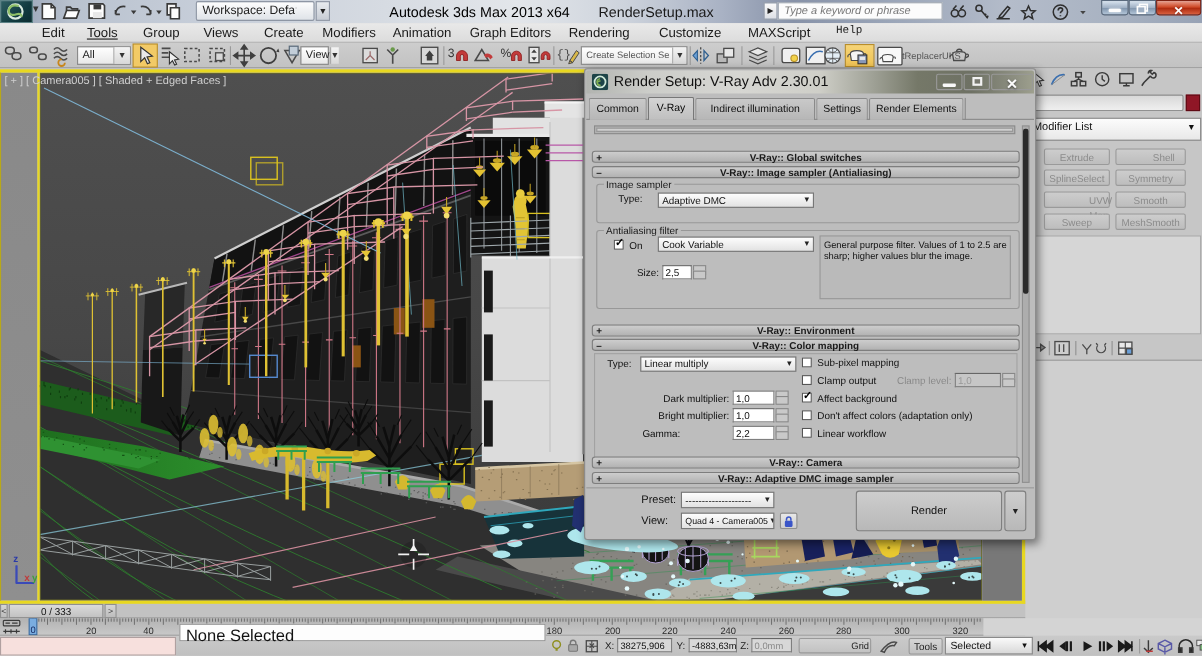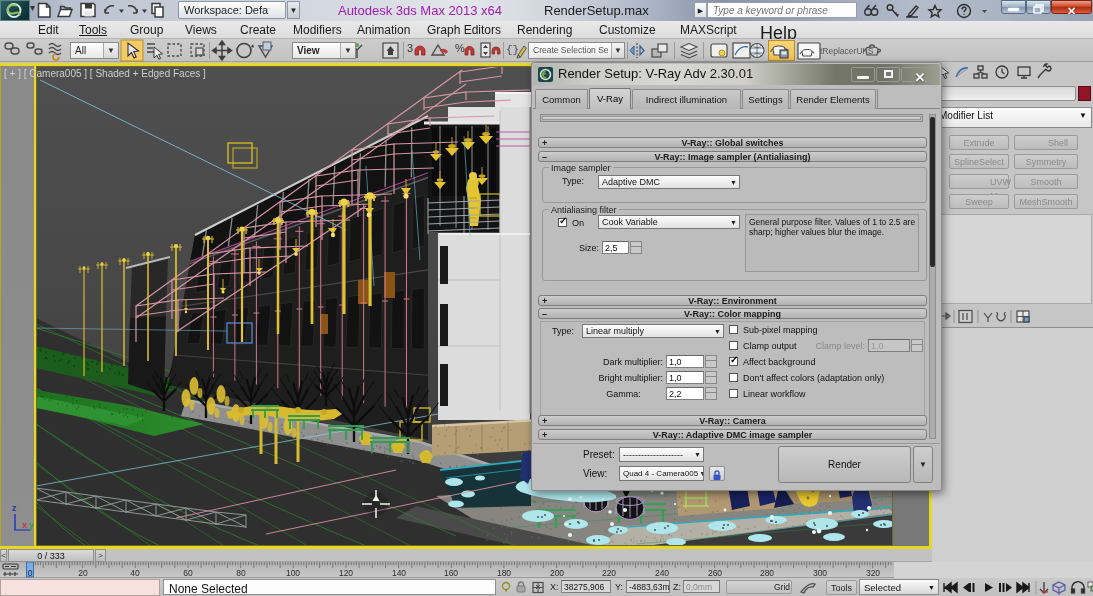--- a/index.html
+++ b/index.html
@@ -44,21 +44,21 @@
   <path d="M92 4 c6-1 9 3 9 7 m0 0 v-4 m0 4 h-4"></path>
   <path d="M116 1.5 h8 v10 h-8 z" fill="#f4f4f4"></path>
       <path d="M119 5 h8 v10 h-8 z" fill="#fdfdfd"></path>
  </g>
  <path d="M83 7.5 l5 0 -2.5 3.5 z" fill="#3a3a3a"></path>
  <path d="M106 7.5 l5 0 -2.5 3.5 z" fill="#3a3a3a"></path>
 </svg>
 
 <div class="abs" style="left:178px;top:1px;width:108px;height:18px;background:linear-gradient(#fdfdfd,#dfe3e8);border:1px solid #8e96a4;border-radius:2px;font-size:11px;color:#222;padding:2px 0 0 5px;">Workspace: Defa<span style="font-size:8px;">˙</span></div>
 <div class="abs" style="left:287px;top:1px;width:13px;height:18px;background:linear-gradient(#e8ebef,#c7ccd4);border:1px solid #8e96a4;font-size:8px;color:#222;text-align:center;line-height:17px;">▼</div>
-<div class="abs" style="left:320px;top:3px;width:200px;font-size:13px;color:#a21caf;text-align:center;white-space:nowrap;">Autodesk 3ds Max  2013 x64</div>
+<div class="abs" style="left:336px;top:3px;width:200px;font-size:13px;color:#000000;text-align:center;white-space:nowrap;">Autodesk 3ds Max  2013 x64</div>
 <div class="abs" style="left:544px;top:3px;width:100px;font-size:13px;color:#1a1a1a;text-align:center;white-space:nowrap;">RenderSetup.max</div>
 <div class="abs" style="left:694px;top:2px;width:13px;height:16px;background:linear-gradient(#fbfbfb,#dde0e5);border:1px solid #98a0ac;font-size:7px;color:#222;text-align:center;line-height:15px;">▶</div>
 <div class="abs" style="left:707px;top:2px;width:150px;height:16px;background:#fcfcfc;border:1px solid #98a0ac;font-size:10px;font-style:italic;color:#777;padding:2px 0 0 5px;">Type a keyword or phrase</div>
 <svg class="abs" style="left:860px;top:2px;" width="130" height="17" viewBox="0 0 130 17">
  <g fill="none" stroke="#2f2f2f" stroke-width="1.4">
   <circle cx="8" cy="10" r="3.2"></circle>
       <circle cx="14.5" cy="10" r="3.2"></circle>
       <path d="M6.5 6.5 l3-3.5 m3.5 3.5 l3-3.5"></path>
   <circle cx="30" cy="5.5" r="2.8"></circle>
       <path d="M32 7.5 l6 7 m-1.5-0.5 l2-1.7 m-3.5-0.3 l1.6-1.4"></path>
@@ -84,21 +84,21 @@
     <span style="position:absolute;left:79px;top:2px;font-size:12px;color:#1a1a1a;text-decoration:underline;">Tools</span>
     <span style="position:absolute;left:130px;top:2px;font-size:12px;color:#1a1a1a;">Group</span>
     <span style="position:absolute;left:185px;top:2px;font-size:12px;color:#1a1a1a;">Views</span>
     <span style="position:absolute;left:240px;top:2px;font-size:12px;color:#1a1a1a;">Create</span>
     <span style="position:absolute;left:293px;top:2px;font-size:12px;color:#1a1a1a;">Modifiers</span>
     <span style="position:absolute;left:357px;top:2px;font-size:12px;color:#1a1a1a;">Animation</span>
     <span style="position:absolute;left:427px;top:2px;font-size:12px;color:#1a1a1a;">Graph Editors</span>
     <span style="position:absolute;left:517px;top:2px;font-size:12px;color:#1a1a1a;">Rendering</span>
     <span style="position:absolute;left:599px;top:2px;font-size:12px;color:#1a1a1a;">Customize</span>
     <span style="position:absolute;left:680px;top:2px;font-size:12px;color:#1a1a1a;">MAXScript</span>
-    <span style="position:absolute;left:760px;top:2px;font-size:18px;color:#1a1a1a;">Help</span>
+    <span style="position:absolute;left:760px;top:2px;font-size:10px;color:#1a1a1a;font-family:Liberation Mono, monospace;">Help</span>
   </div>
 
 <div class="abs" style="left:0;top:39px;width:1093px;height:23px;background:linear-gradient(#cdcdcd,#c2c2c2);border-bottom:1px solid #9e9e9e;"></div>
 <svg class="abs" style="left:0;top:39px;" width="900" height="23" viewBox="0 0 900 23">
  <g fill="none" stroke="#4a4a4a" stroke-width="1.4">
 
   <rect x="5" y="4" width="8" height="6" rx="3"></rect>
       <rect x="11" y="9" width="8" height="6" rx="3"></rect>
   <rect x="27" y="4" width="7" height="5" rx="2.5"></rect>
       <rect x="35" y="10" width="7" height="5" rx="2.5"></rect>
@@ -171,21 +171,21 @@
 
  <rect x="733" y="4" width="17" height="15" fill="#f0f0f0" stroke="#4a4a4a" stroke-width="1.2"></rect>
     <path d="M735 16 q5-10 13-8" fill="none" stroke="#3a6fb0" stroke-width="1.4"></path>
 
  <circle cx="757" cy="11.5" r="7" fill="#e4eef6" stroke="#4a4a4a" stroke-width="1.1"></circle>
     <path d="M750.5 9 h13 M750.5 14 h13 M757 4.5 v14 M752.5 6 q4.5 5.5 9 0 M752.5 17 q4.5-5.5 9 0" fill="none" stroke="#4a4a4a" stroke-width="0.7"></path>
 
 </svg>
 
 <div class="abs combo" style="left:70px;top:41.5px;width:49px;height:17px;">All<span class="arr">▼</span></div>
-<div class="abs combo" style="left:292px;top:41.5px;width:64px;height:17px;font-weight:bold;">View<span class="arr">▼</span></div>
+<div class="abs combo" style="left:273px;top:41.5px;width:26px;height:17px;">View<span class="arr">▼</span></div>
 <div class="abs combo" style="left:528px;top:41.5px;width:97px;height:17px;font-size:8.5px;color:#555;white-space:nowrap;overflow:hidden;">Create Selection Se<span class="arr" style="width:13px;flex:none;">▼</span></div>
 
 <div class="abs" style="left:768px;top:40px;width:27px;height:21px;background:linear-gradient(#f6d476,#eec254);border:1px solid #b98d28;"></div>
 <svg class="abs" style="left:768px;top:40px;" width="120" height="21" viewBox="0 0 120 21">
  <g>
   <path d="M5 9 q0-3 6-3 q6 0 6 3 l-1 6 h-10 z" fill="#f4f4f4" stroke="#4a4a4a" stroke-width="1.1"></path>
   <path d="M17 9 q3-1 2 2 l-2 1 M5 9 q-3 1-2 3" fill="none" stroke="#4a4a4a" stroke-width="1"></path>
   <rect x="12" y="10" width="8" height="8" fill="#8898b8" stroke="#333" stroke-width="1"></rect>
       <rect x="13.5" y="11.5" width="5" height="3" fill="#e8e8e8"></rect>
   <rect x="30" y="3" width="22" height="16" rx="1" fill="#f8f8f8" stroke="#4a4a4a" stroke-width="1.2"></rect>
@@ -771,21 +771,21 @@
  <div class="fld" style="left:134px;top:292px;width:38px;height:13px;">1,0</div>
  <div class="abs spin" style="left:173px;top:292px;height:13px;"></div>
  <div class="cb" style="left:197px;top:294px;"></div>
     <span class="abs" style="left:198px;top:291px;font-size:10px;color:#000;font-weight:bold;">✓</span>
  <span class="cbl" style="left:211px;top:294px;">Affect background</span>
  <span class="cbl" style="left:52px;top:310px;width:79px;text-align:right;">Bright multiplier:</span>
  <div class="fld" style="left:134px;top:308px;width:38px;height:13px;">1,0</div>
  <div class="abs spin" style="left:173px;top:308px;height:13px;"></div>
  <div class="cb" style="left:197px;top:310px;"></div>
     <span class="cbl" style="left:211px;top:310px;">Don't affect colors (adaptation only)</span>
- <span class="cbl" style="left:52px;top:326px;width:79px;text-align:center;">Gamma:</span>
+ <span class="cbl" style="left:52px;top:326px;width:79px;text-align:left;">Gamma:</span>
  <div class="fld" style="left:134px;top:324px;width:38px;height:13px;">2,2</div>
  <div class="abs spin" style="left:173px;top:324px;height:13px;"></div>
  <div class="cb" style="left:197px;top:326px;"></div>
     <span class="cbl" style="left:211px;top:326px;">Linear workflow</span>
 
  <div class="rollout" style="top:352px;"><span class="pm">+</span>V-Ray:: Camera</div>
  <div class="rollout" style="top:366px;"><span class="pm">+</span>V-Ray:: Adaptive DMC image sampler</div>
 
  <div class="abs" style="left:1px;top:380px;right:1px;bottom:1px;border-top:1px solid #999;"></div>
  <span class="abs" style="left:51px;top:386px;font-size:10px;color:#111;">Preset:</span>
@@ -1181,21 +1181,21 @@
 </svg>
 
 <svg class="abs" style="left:2px;top:563px;" width="18" height="15" viewBox="0 0 18 15">
  <rect x="1" y="1" width="15" height="5" rx="1" fill="none" stroke="#3a3a3a" stroke-width="1.1"></rect>
  <path d="M3 3.5 h4 m2 0 h5" stroke="#3a3a3a" stroke-width="1.1"></path>
  <path d="M1 11 h15 m-13-2 v4 m5-4 v4 m5-4 v4" stroke="#3a3a3a" stroke-width="1.1" fill="none"></path>
 </svg>
 
 <div class="abs" style="left:0;top:578px;width:1093px;height:18px;background:linear-gradient(#cacaca,#c0c0c0);"></div>
 <div class="abs" style="left:0;top:579px;width:160px;height:17px;background:#f7e0dd;border:1px solid #b0a0a0;"></div>
-<div class="abs" style="left:163px;top:579px;width:333px;height:16px;background:#fdfdfd;border:1px solid #8f8f8f;font-size:12px;color:#111;padding:2px 0 0 5px;">None Selected</div>
+<div class="abs" style="left:163px;top:567px;width:333px;height:16px;background:#fdfdfd;border:1px solid #8f8f8f;font-size:15px;color:#111;padding:2px 0 0 5px;">None Selected</div>
 <svg class="abs" style="left:500px;top:580px;" width="46" height="15" viewBox="0 0 46 15">
  <circle cx="6" cy="6" r="3.5" fill="none" stroke="#8f8f20" stroke-width="1.3"></circle>
     <path d="M5 9.5 h2 v2 h-2 z" fill="#8f8f20"></path>
  <rect x="17" y="6" width="8" height="6" rx="1" fill="#a8a8a8" stroke="#777" stroke-width="1"></rect>
     <path d="M18.5 6 v-1.5 a2.5 2.5 0 0 1 5 0 V6" fill="none" stroke="#777" stroke-width="1.3"></path>
  <rect x="33" y="2.5" width="10" height="10" fill="none" stroke="#4a4a4a" stroke-width="1.2"></rect>
     <path d="M38 2.5 v10 M33 7.5 h10" stroke="#4a4a4a" stroke-width="1"></path>
     <path d="M36 5 l4 4 m0-4 l-4 4" stroke="#4a4a4a" stroke-width="1"></path>
 </svg>
 <span class="abs" style="left:550px;top:582px;font-size:9px;color:#222;">X:</span>

